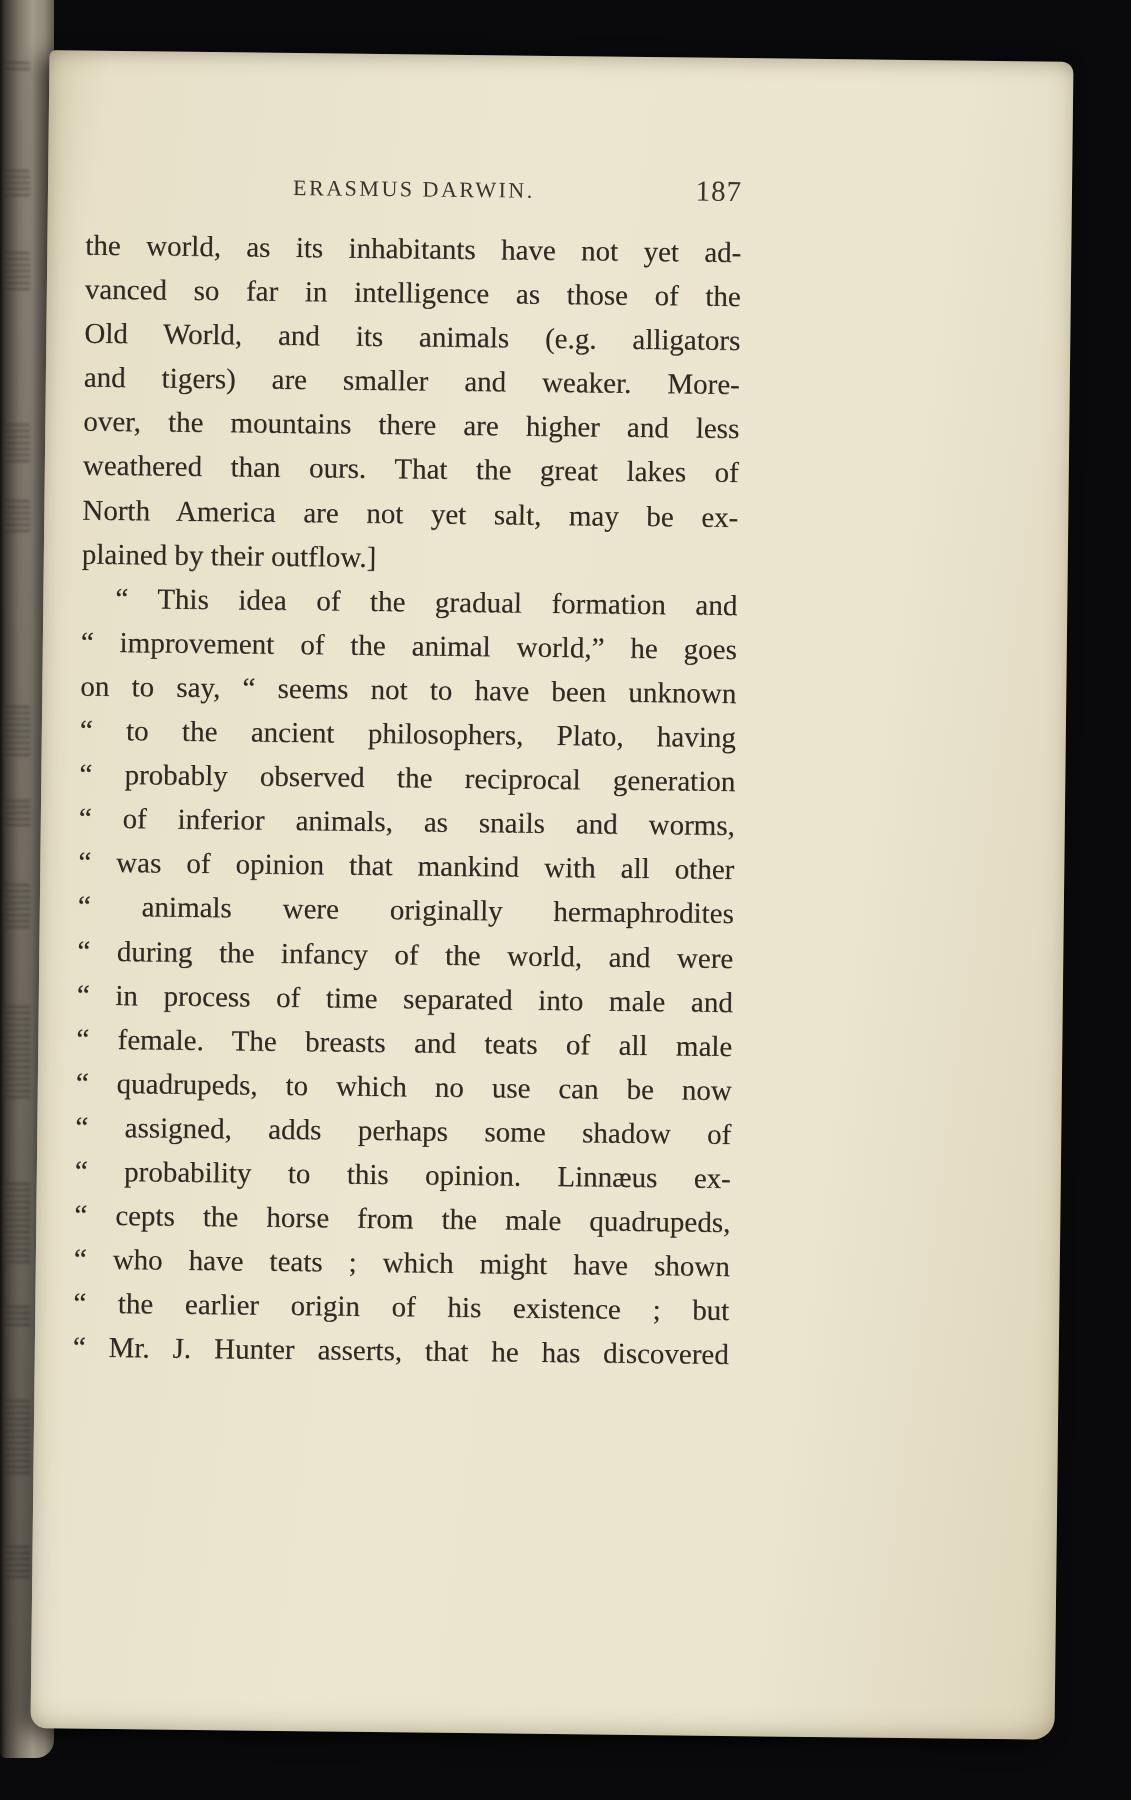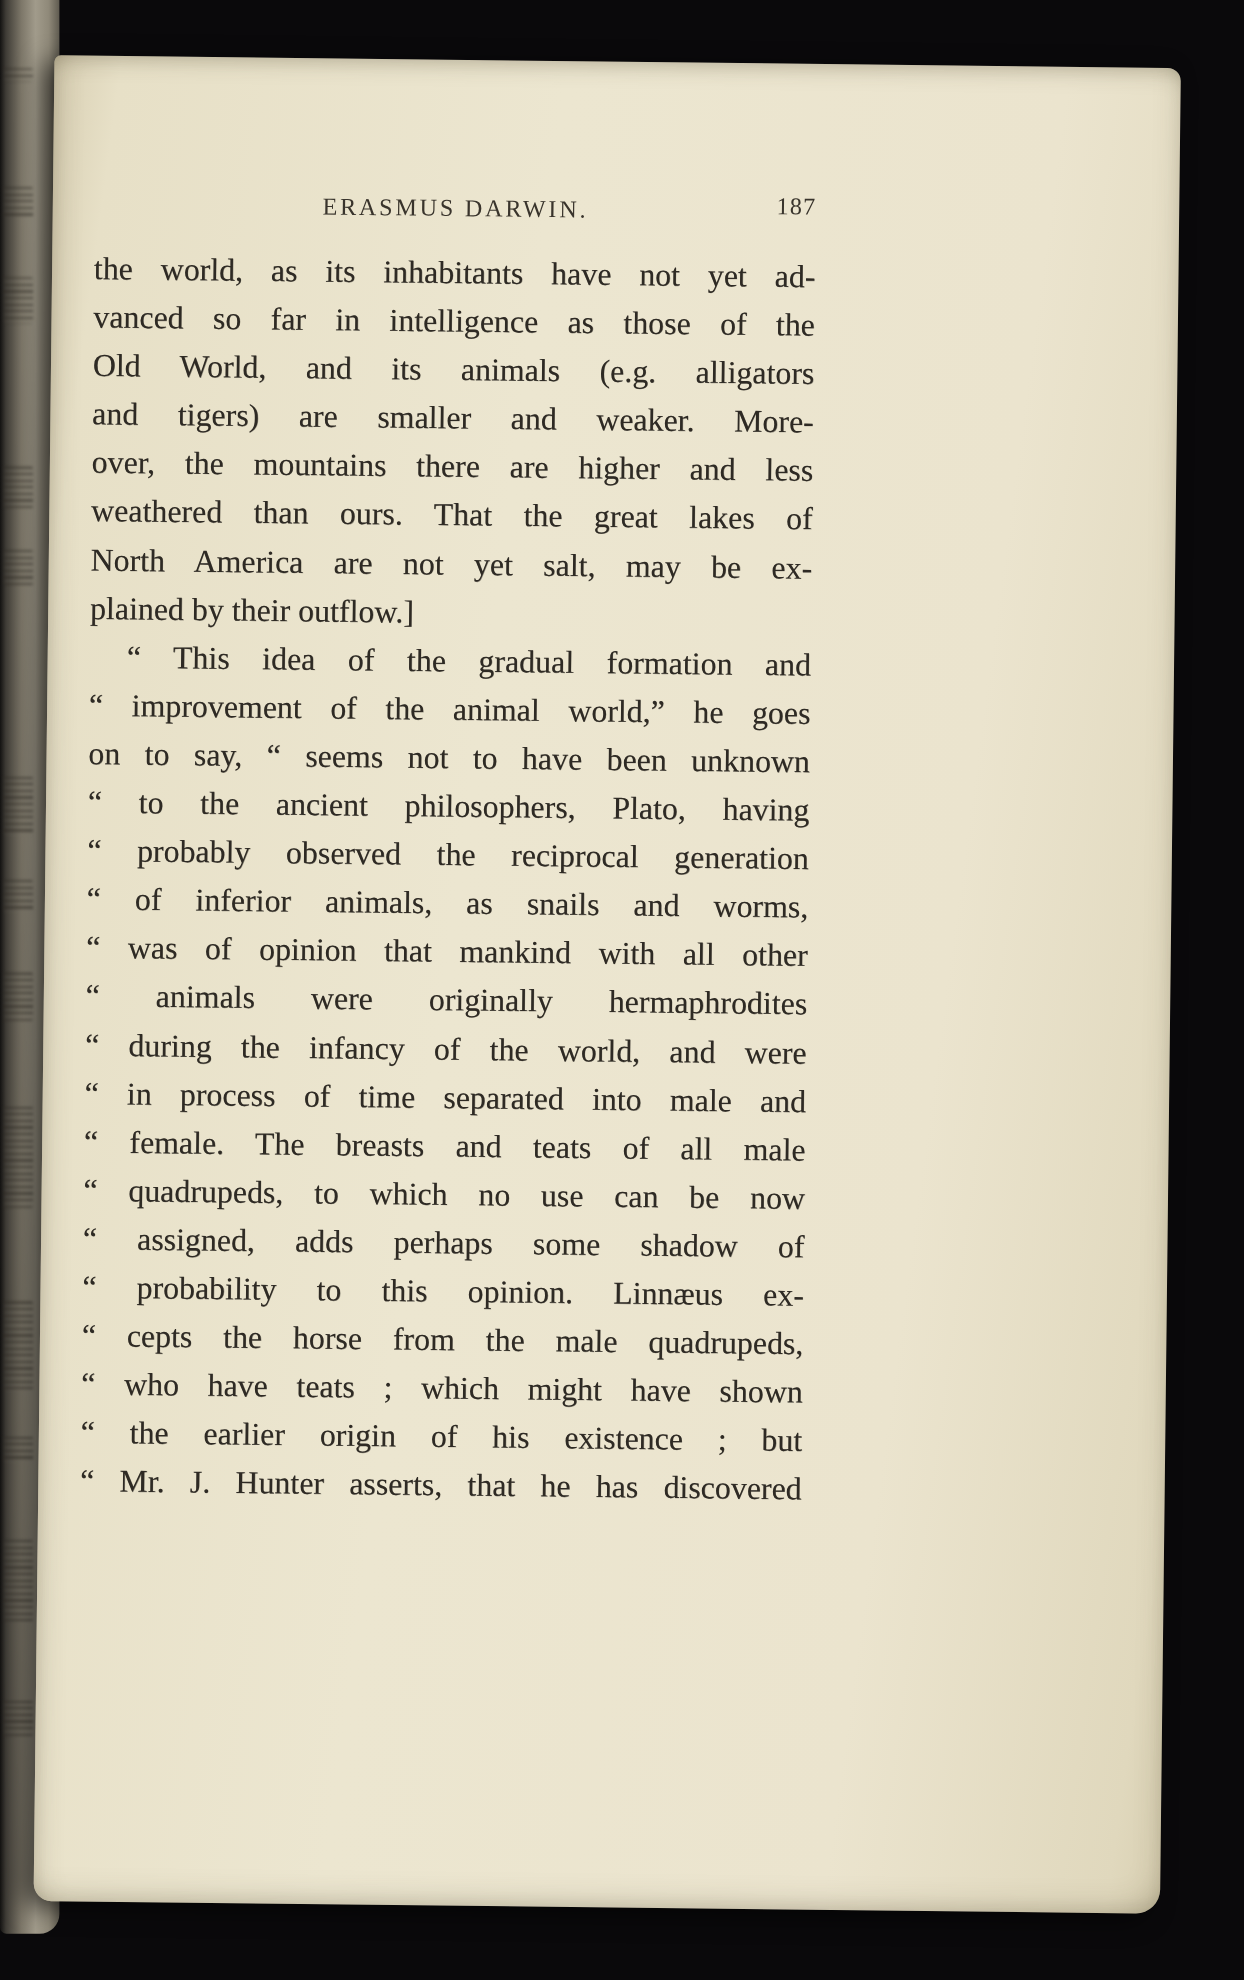--- a/index.html
+++ b/index.html
@@ -33,21 +33,21 @@
                inset 0 14px 22px -14px rgba(70,60,35,.35),
                inset 14px 0 28px -16px rgba(70,60,35,.30),
                inset -10px -16px 30px -18px rgba(70,60,35,.35);
   }
 
   .header{position:absolute;top:122px;left:38px;width:656px;height:32px;color:#39342c;}
   .running-title{
     position:absolute;left:50%;transform:translateX(-50%);
     font-size:22px;letter-spacing:2.5px;white-space:nowrap;
   }
-  .page-num{position:absolute;right:0;top:-5px;font-size:22px;letter-spacing:1px;margin-left:48px;}
+  .page-num{position:absolute;right:0;top:-5px;font-size:29px;letter-spacing:1px;margin-left:48px;}
 
   .body-text{
     position:absolute;top:172px;left:38px;width:656px;
     font-size:29px;line-height:44.1px;color:#2e2a24;
     text-shadow:0.3px 0.3px 0.5px rgba(46,42,36,.45);
   }
   .line{text-align:justify;text-align-last:justify;}
   .line.flush-last{text-align-last:left;}
   .line.indent{text-indent:34px;}
 </style>

